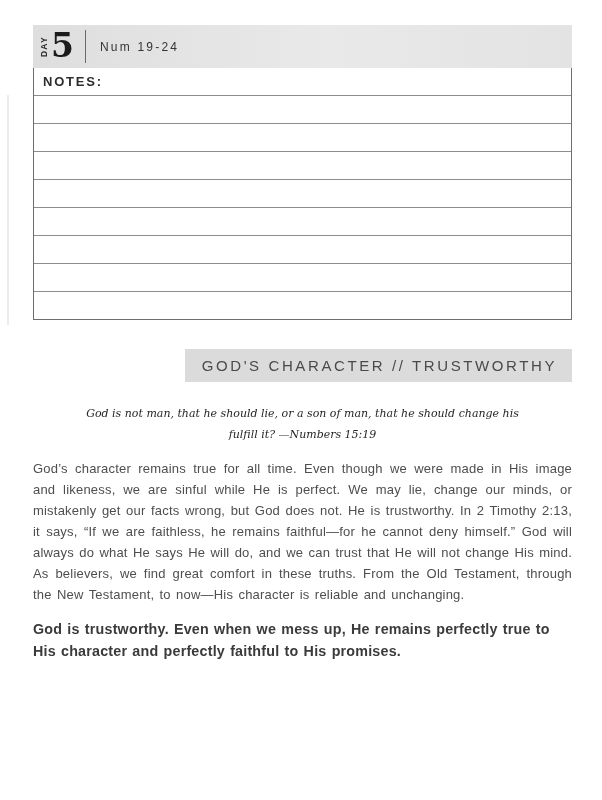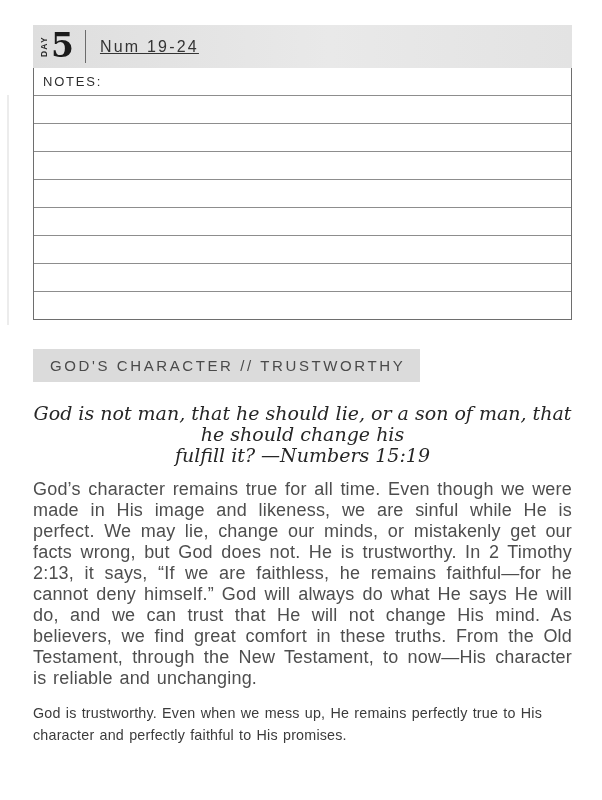--- a/index.html
+++ b/index.html
@@ -48,84 +48,84 @@
     line-height: 1;
     color: #1b1b1b;
     margin: 0 0 2px 2px;
   }
   .header-divider {
     width: 1px; height: 33px;
     background: #6b6b6b;
     margin: 0 14px 0 11px;
   }
   .reading-ref {
-    font-size: 16px;
+    font-size: 12px;
     letter-spacing: 2.2px;
     color: #343434;
-    text-decoration: underline;
   }
 
   
   .notes-box {
     border: 1px solid #6e6e6e;
     border-top: none;
   }
   .notes-header {
     height: 27px;
     display: flex; align-items: center;
     padding-left: 9px;
     font-size: 13px;
     letter-spacing: 1.8px;
     color: #2e2e2e;
+    font-weight: bold;
   }
   .note-row {
     height: 28px;
     border-top: 1px solid #8d8d8d;
   }
 
   
-  .banner-wrap { text-align: left; margin-top: 29px; }
+  .banner-wrap { text-align: right; margin-top: 29px; }
   .section-banner {
     display: inline-block;
     background: #dbdbdb;
     padding: 8px 15px 8px 17px;
     font-size: 15px;
     letter-spacing: 2.6px;
     color: #4a4a4a;
   }
 
   
   .scripture {
     margin-top: 21px;
     text-align: center;
     font-family: "DejaVu Serif", serif;
     font-style: italic;
-    font-size: 19px;
+    font-size: 11px;
     line-height: 21px;
     color: #262626;
   }
   .scripture span { display: block; }
 
   
   .body-paragraph {
     margin-top: 13px;
-    font-size: 18px;
+    font-size: 13px;
     line-height: 21px;
     letter-spacing: 0.2px;
     word-spacing: 1.5px;
     text-align: justify;
     color: #4e4e4e;
   }
   .emphasis-paragraph {
     margin-top: 14px;
     font-size: 14.3px;
     line-height: 21.5px;
     letter-spacing: 0.2px;
     word-spacing: 1px;
-    font-weight: 400;
+    font-weight: 700;
     color: #3b3b3b;
   }
 </style>
 </head>
 <body>
 
 <div class="page">
   <div class="scan-edge"></div>
 
   <div class="content">

